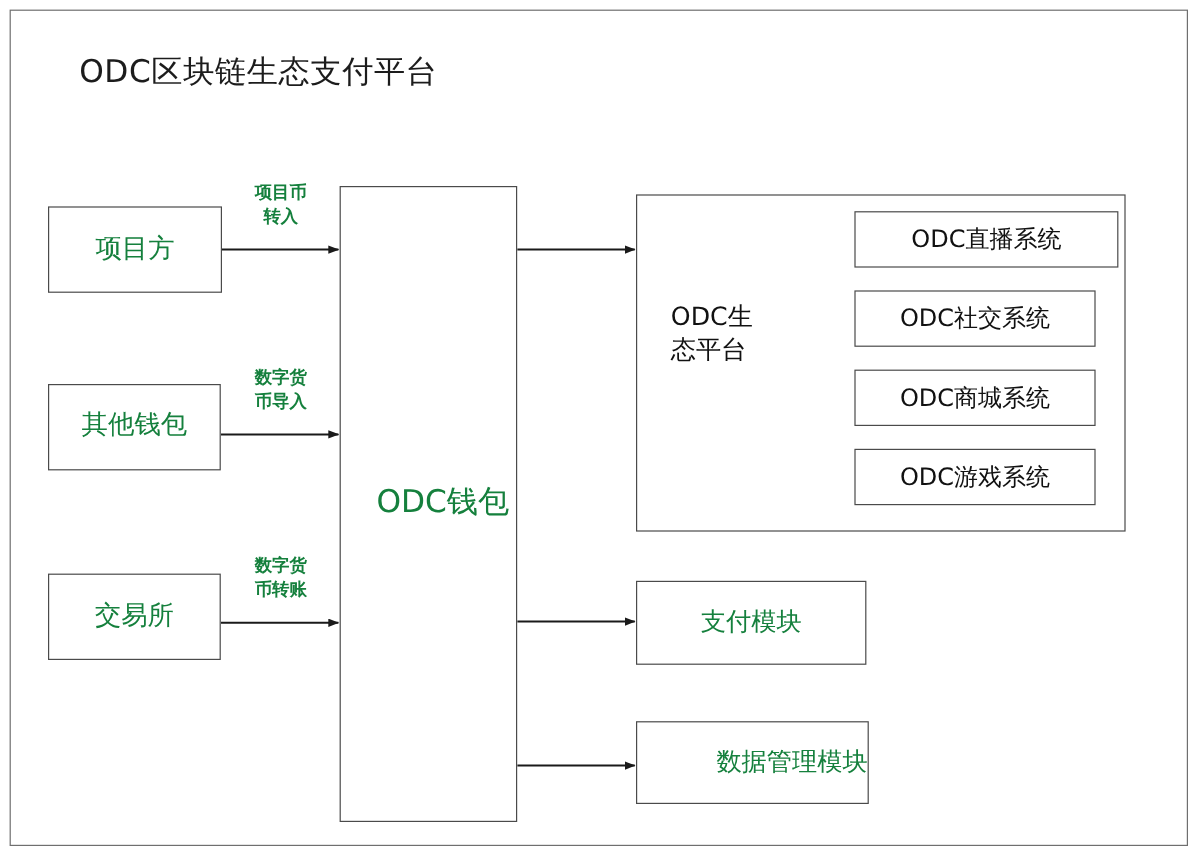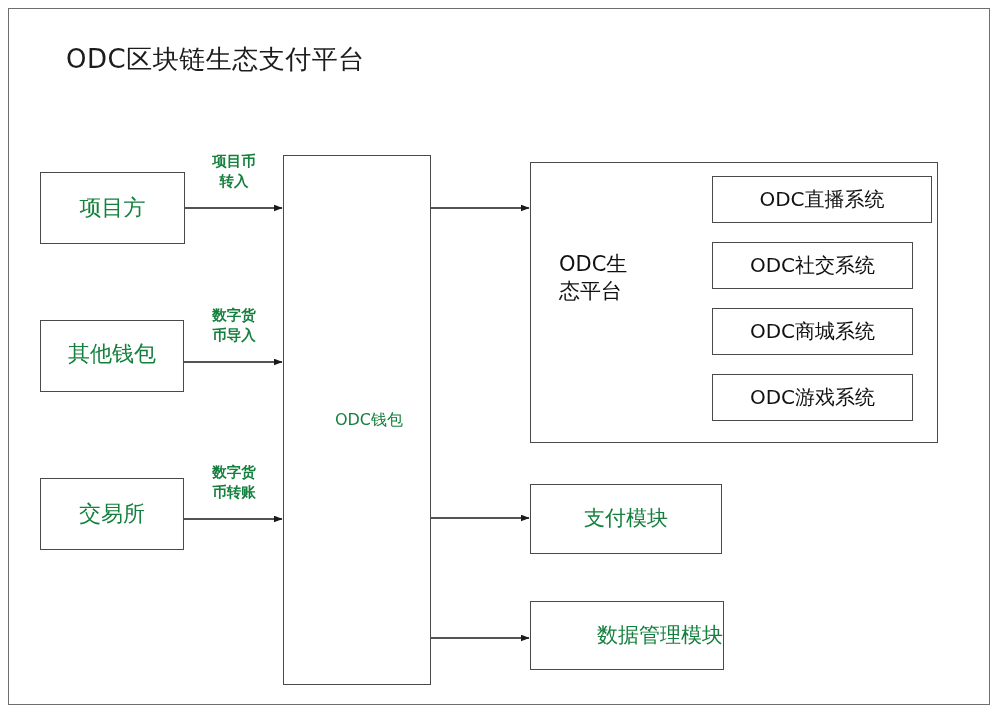--- a/index.html
+++ b/index.html
@@ -44,21 +44,21 @@
     background: #ffffff;
     display: flex;
     align-items: center;
     justify-content: center;
     color: #15803d;
     text-align: center;
     line-height: 1.22;
   }
   .node-src { font-size: 22px; }
   .wallet-node {
-    font-size: 16px;
+    font-size: 26px;
     padding-left: 24px;
   }
   .eco-panel {
     position: absolute;
     box-sizing: border-box;
     border: 1.6px solid #4a4a4a;
     background: #ffffff;
   }
   .eco-label {
     position: absolute;

